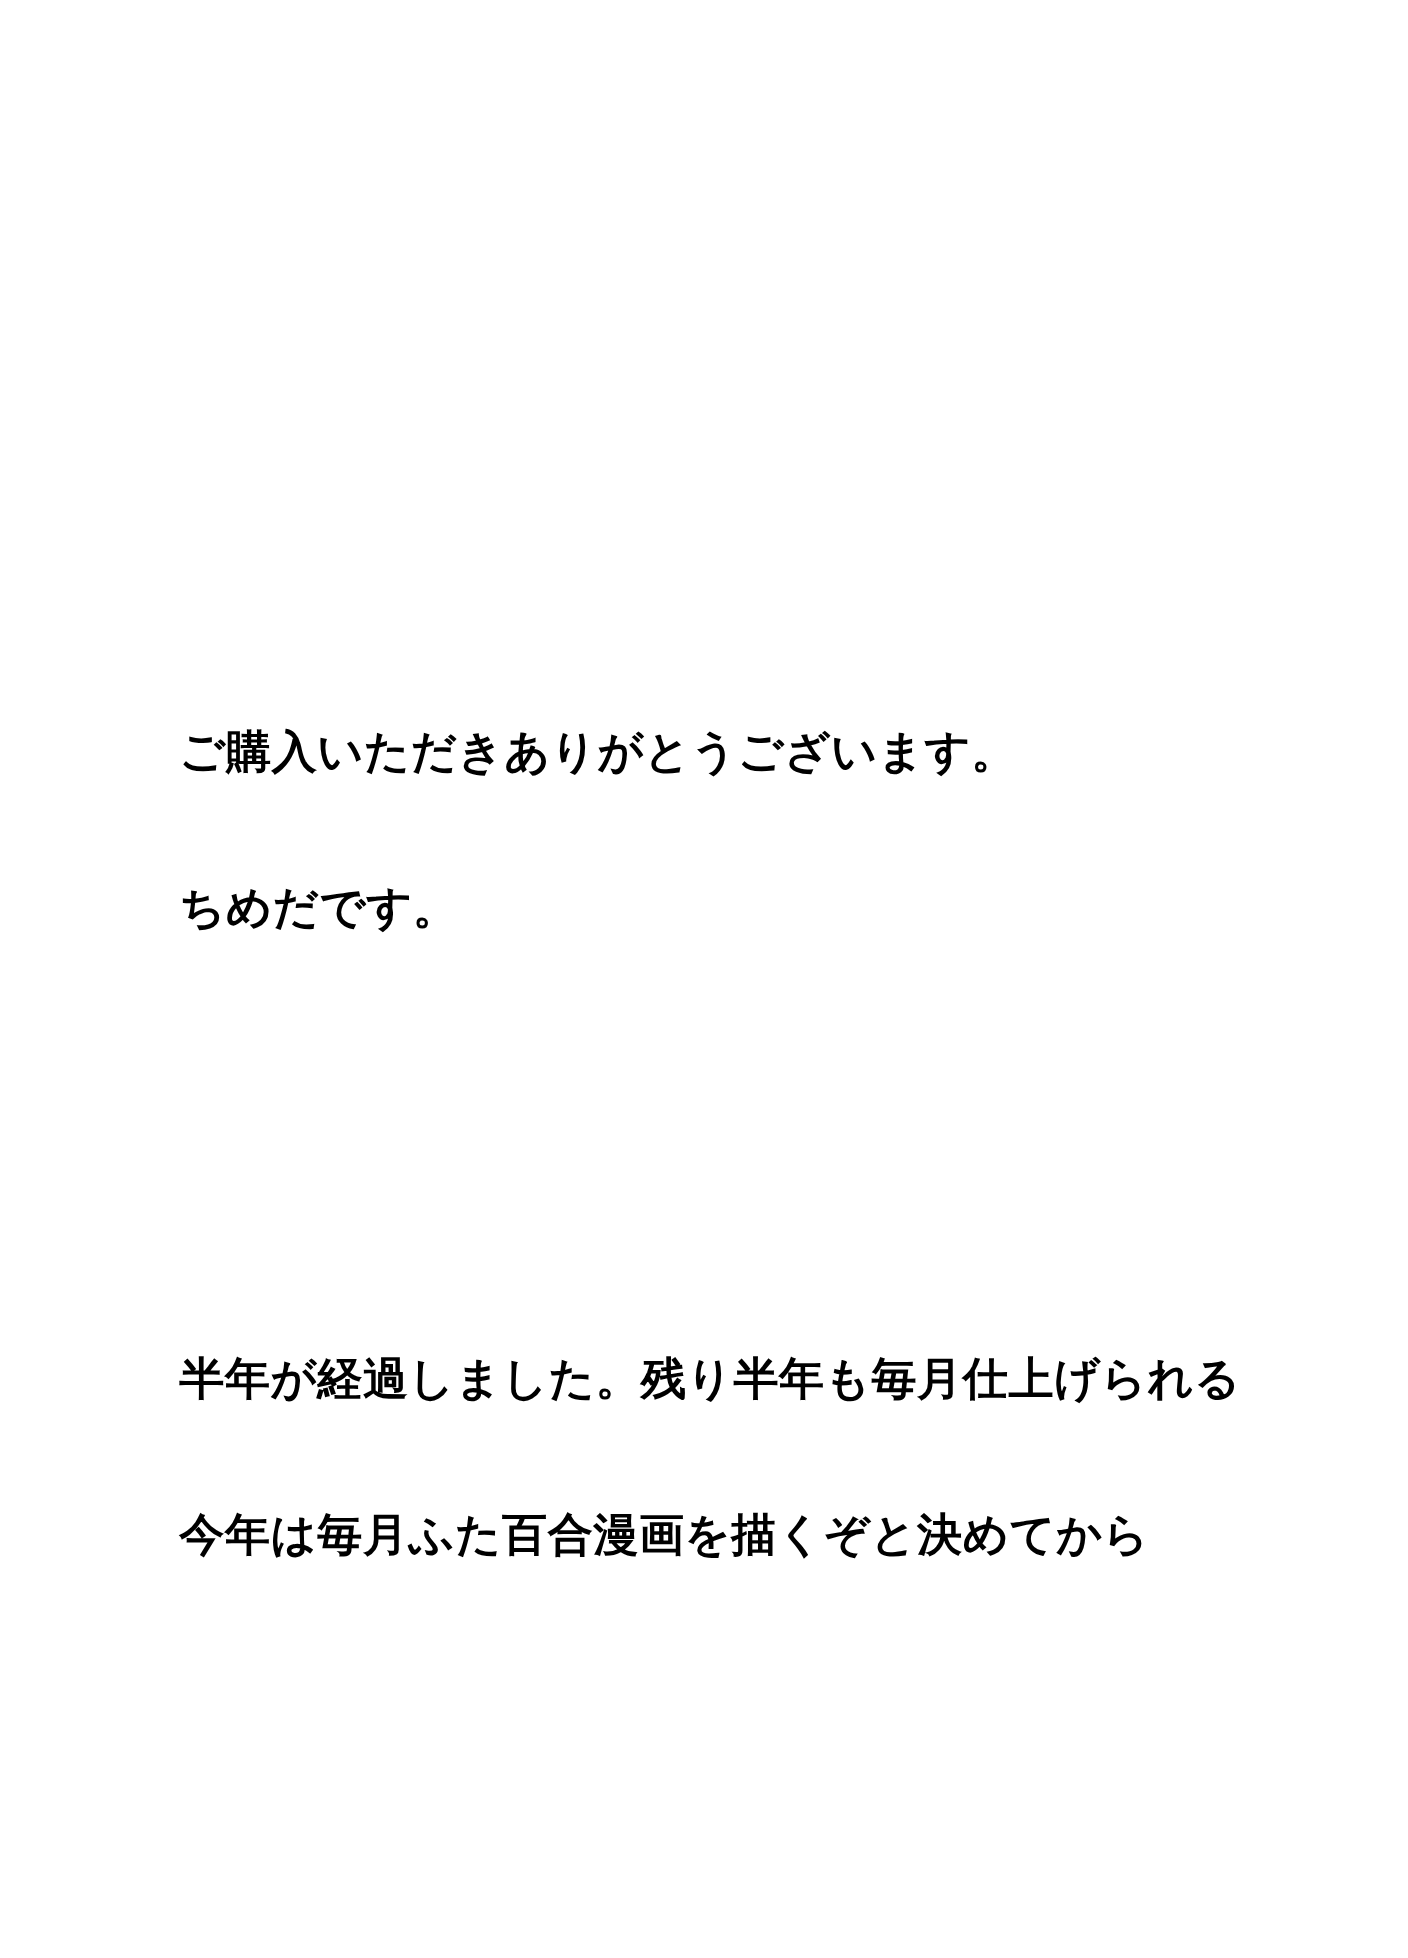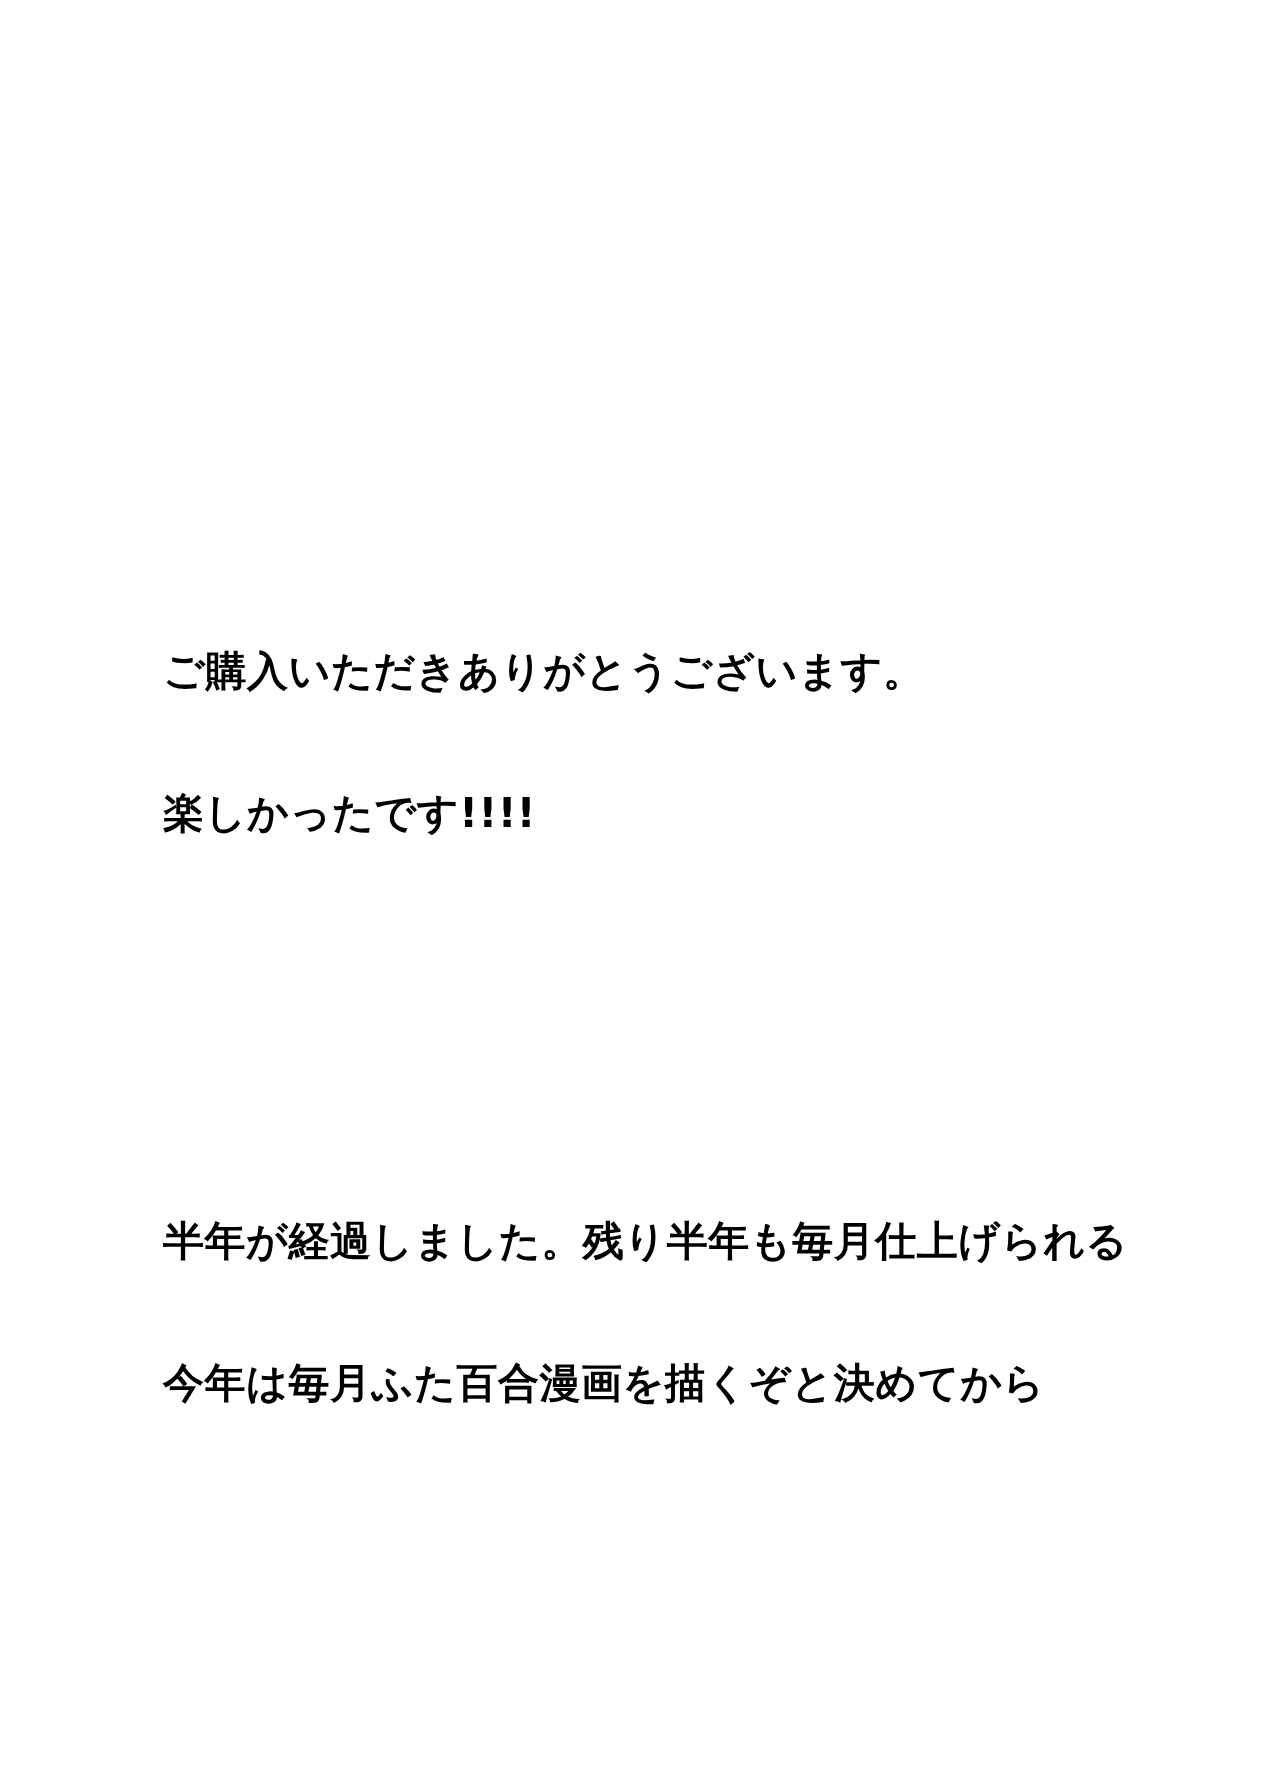--- a/index.html
+++ b/index.html
@@ -10,21 +10,21 @@
     width: 1280px;
     height: 1780px;
     background: #ffffff;
     position: relative;
     overflow: hidden;
     font-family: "DejaVu Sans", sans-serif;
   }
   .page {
     position: absolute;
     left: 0;
-    top: 0;
+    top: 12px;
     width: 1280px;
     height: 1302px;
     background: #ffffff;
   }
   .afterword {
     position: absolute;
     left: 163px;
     top: 410px;
     width: 990px;
     color: #000000;
@@ -45,21 +45,21 @@
   }
 </style>
 </head>
 <body>
 
 <div class="page">
   <div class="afterword">
 
     <div class="para">
       <div class="line">ご購入いただきありがとうございます。</div>
-      <div class="line">楽しかったです!!!!</div>
+      <div class="line">ちめだです。</div>
     </div>
 
     <div class="para">
       <div class="line">半年が経過しました。残り半年も毎月仕上げられる</div>
       <div class="line">今年は毎月ふた百合漫画を描くぞと決めてから</div>
       
       
       
     </div>
 

